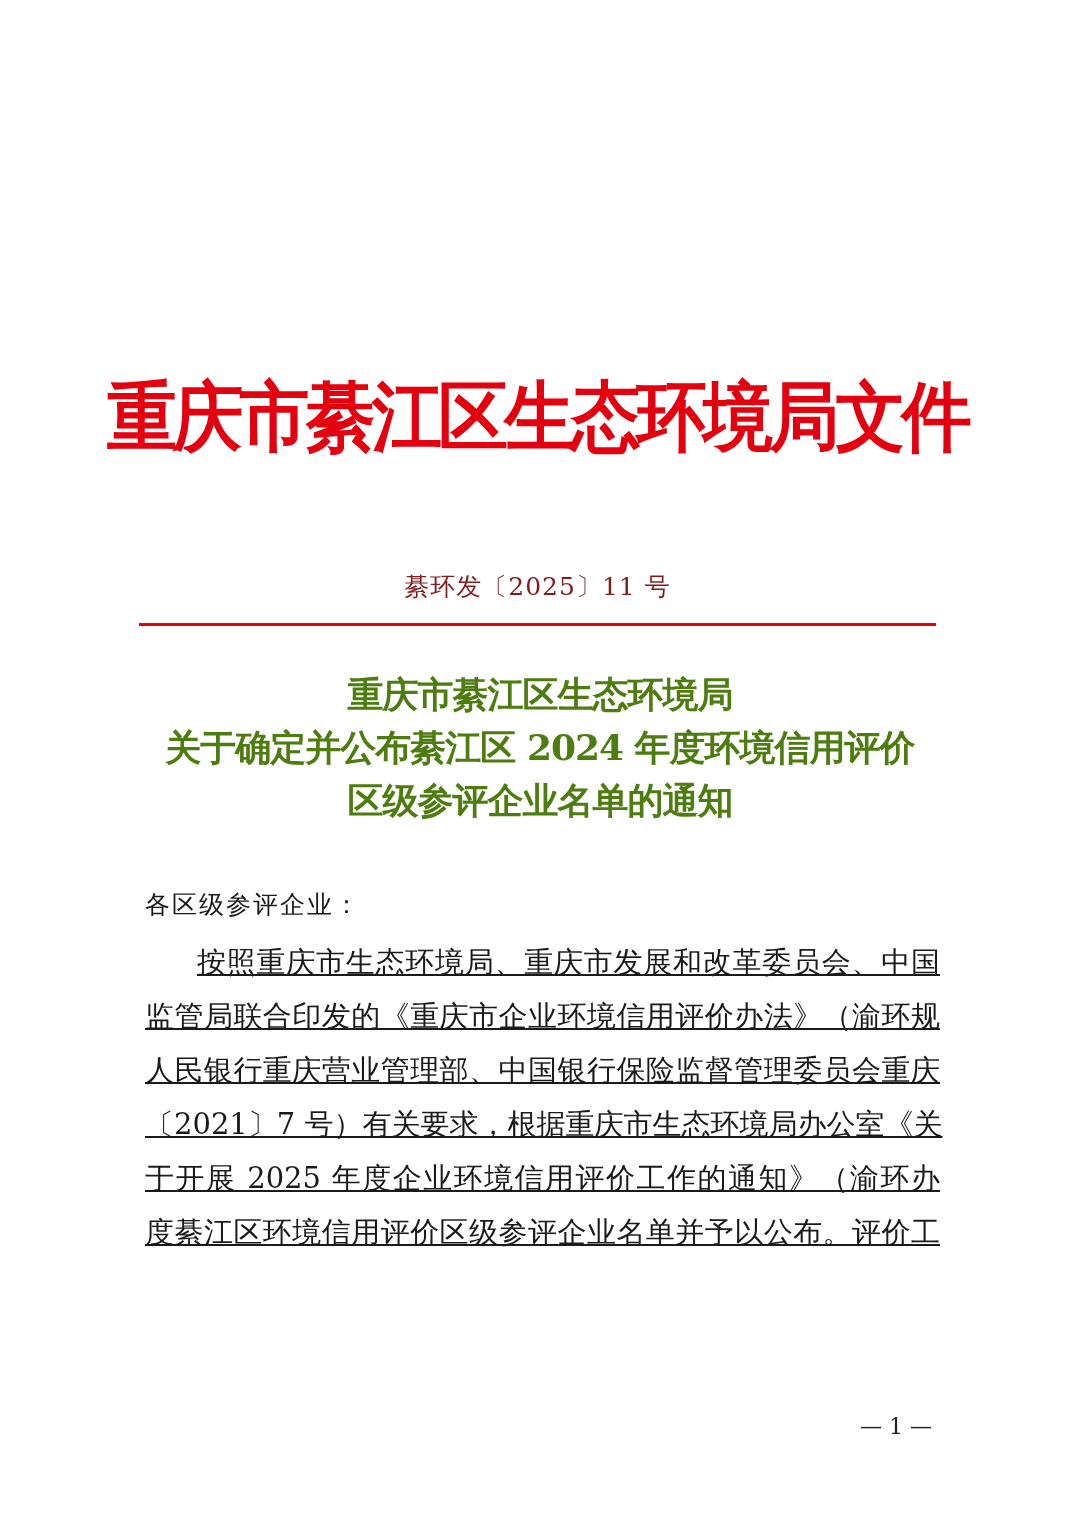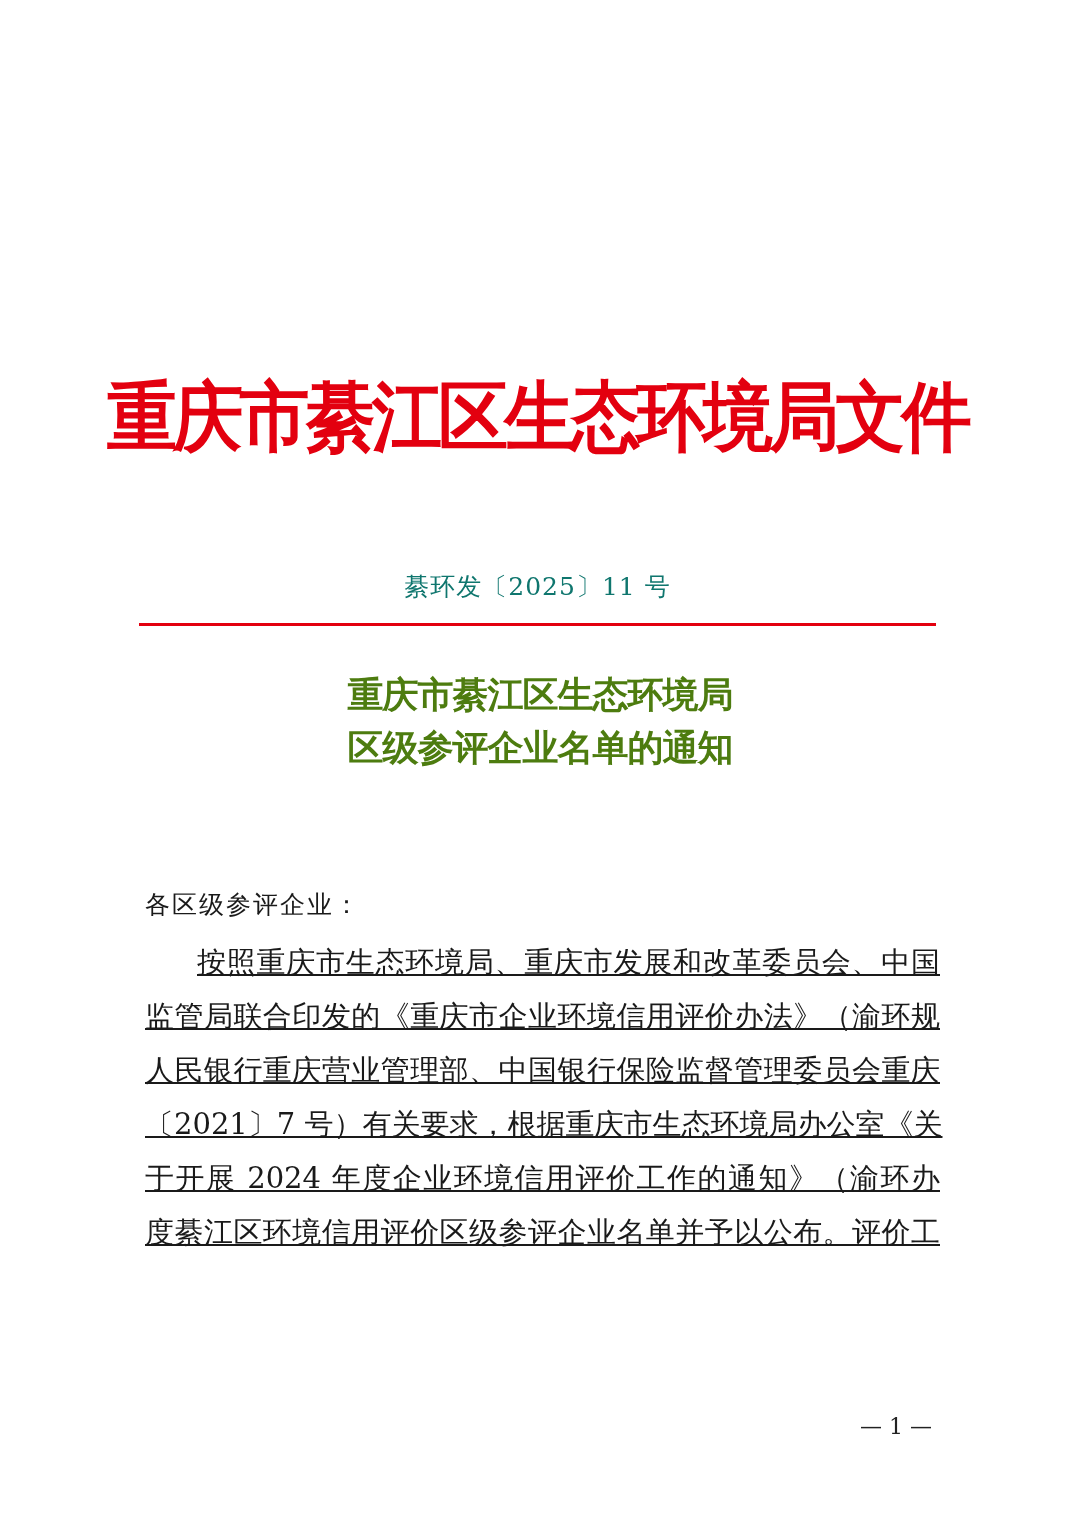--- a/index.html
+++ b/index.html
@@ -3,21 +3,21 @@
 <meta charset="utf-8">
 <style>
   html, body { margin: 0; padding: 0; background: #ffffff; }
   body { width: 1075px; height: 1520px; position: relative; overflow: hidden;
          font-family: "DejaVu Serif", "Liberation Serif", serif; color: #1a1a1a; }
   .masthead { position: absolute; left: 0; width: 1075px; top: 362px; text-align: center;
               font-family: "DejaVu Serif", "Liberation Serif", serif; font-weight: bold;
               color: #e3000f; font-size: 76px; letter-spacing: -4px; line-height: 110px;
               transform: scaleX(0.92); transform-origin: center; }
   .doc-number { position: absolute; left: 0; width: 1075px; top: 570px; text-align: center;
-                font-size: 25px; letter-spacing: 1px; color: #0f766e; }
+                font-size: 25px; letter-spacing: 1px; color: #7f1d1d; }
   .red-rule { position: absolute; left: 139px; width: 797px; top: 623px; height: 3px; background: #e3000f; }
   .title { position: absolute; left: 140px; width: 800px; top: 668px; text-align: center;
            font-weight: bold; font-size: 36px; line-height: 53px; color: #4d7c0f; letter-spacing: -1px; }
   .salutation { position: absolute; left: 145px; top: 888px; font-size: 25px; letter-spacing: 2px; text-align: center; }
   .body-text { position: absolute; left: 145px; width: 795px; top: 935px; }
   .line { font-size: 29px; line-height: 54px; height: 54px; white-space: nowrap;
           text-align: justify; text-align-last: justify; text-decoration: underline; }
   .line.indent { padding-left: 52px; }
   .page-number { position: absolute; left: 860px; top: 1414px; font-size: 22px; color: #222; }
 </style>
@@ -25,27 +25,28 @@
 <body>
 
 <div class="masthead">重庆市綦江区生态环境局文件</div>
 
 <div class="doc-number">綦环发〔2025〕11 号</div>
 
 <div class="red-rule"></div>
 
 <div class="title">
   <div>重庆市綦江区生态环境局</div>
+  <div>关于确定并公布綦江区 2024 年度环境信用评价</div>
   <div>区级参评企业名单的通知</div>
 </div>
 
 <div class="salutation">各区级参评企业：</div>
 
 <div class="body-text">
   <div class="line indent">按照重庆市生态环境局、重庆市发展和改革委员会、中国</div>
   <div class="line">监管局联合印发的《重庆市企业环境信用评价办法》（渝环规</div>
   <div class="line">人民银行重庆营业管理部、中国银行保险监督管理委员会重庆</div>
   <div class="line">〔2021〕7 号）有关要求，根据重庆市生态环境局办公室《关</div>
-  <div class="line">于开展 2024 年度企业环境信用评价工作的通知》（渝环办</div>
+  <div class="line">于开展 2025 年度企业环境信用评价工作的通知》（渝环办</div>
   <div class="line">度綦江区环境信用评价区级参评企业名单并予以公布。评价工</div>
 </div>
 
 <div class="page-number">— 1 —</div>
 
 </body></html>

